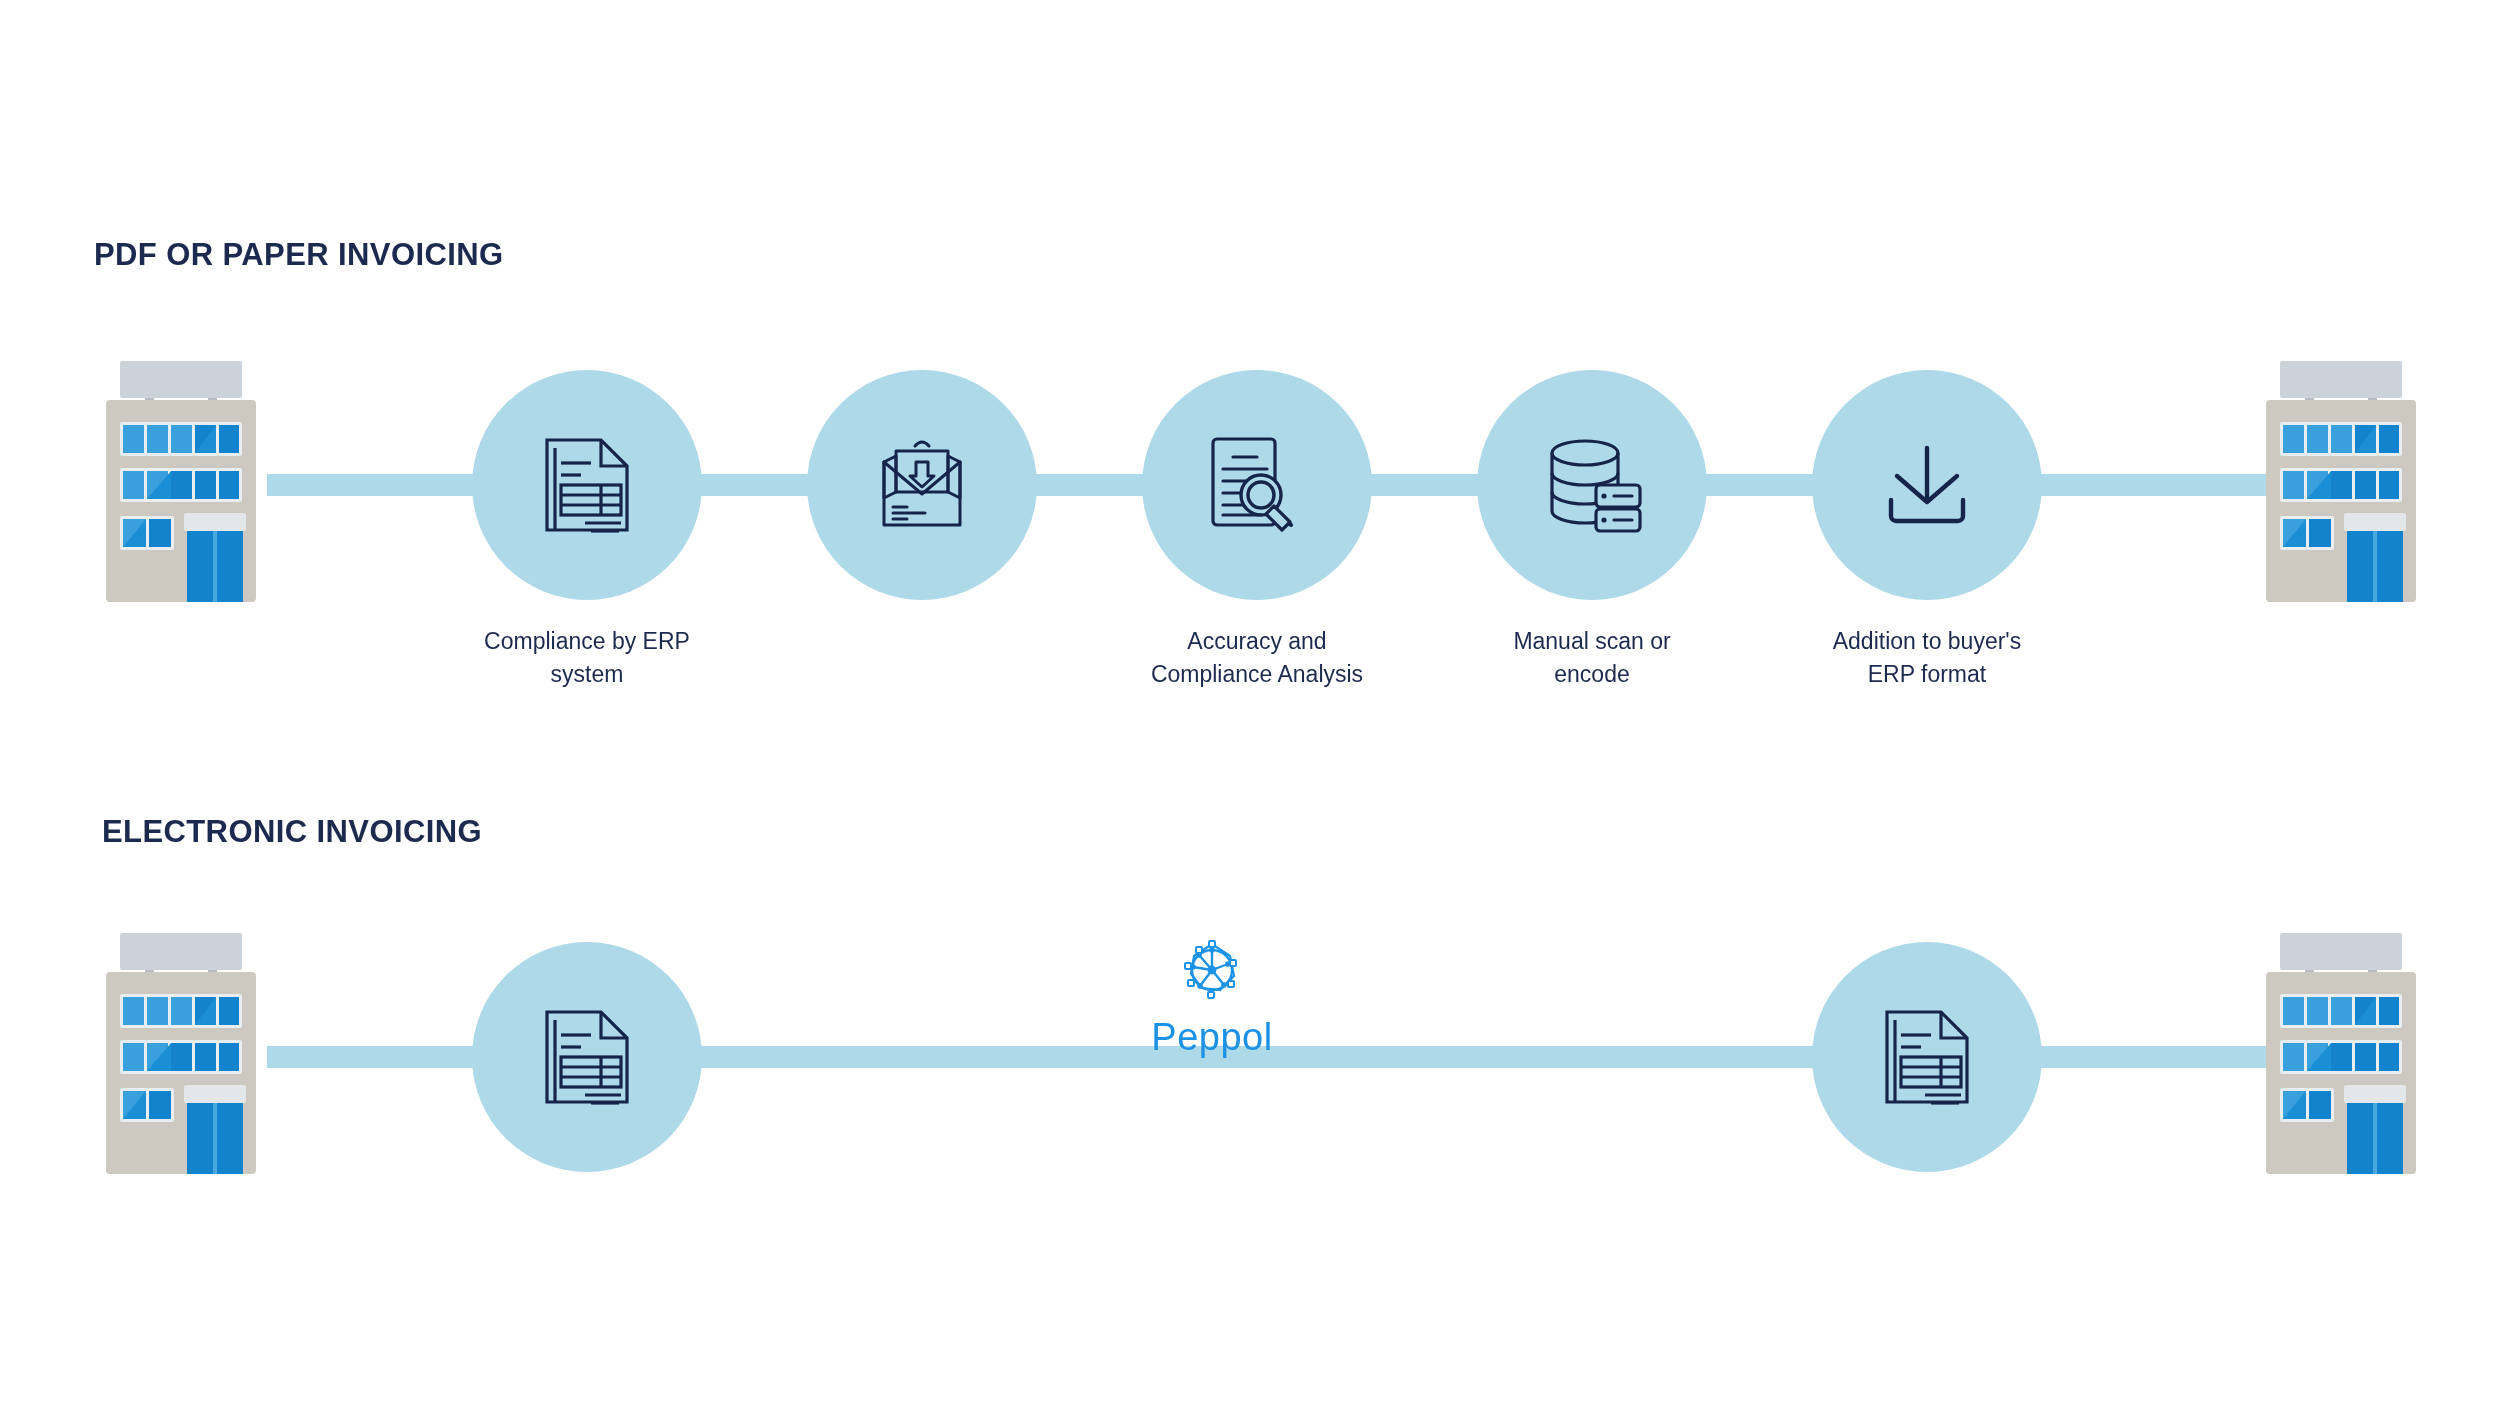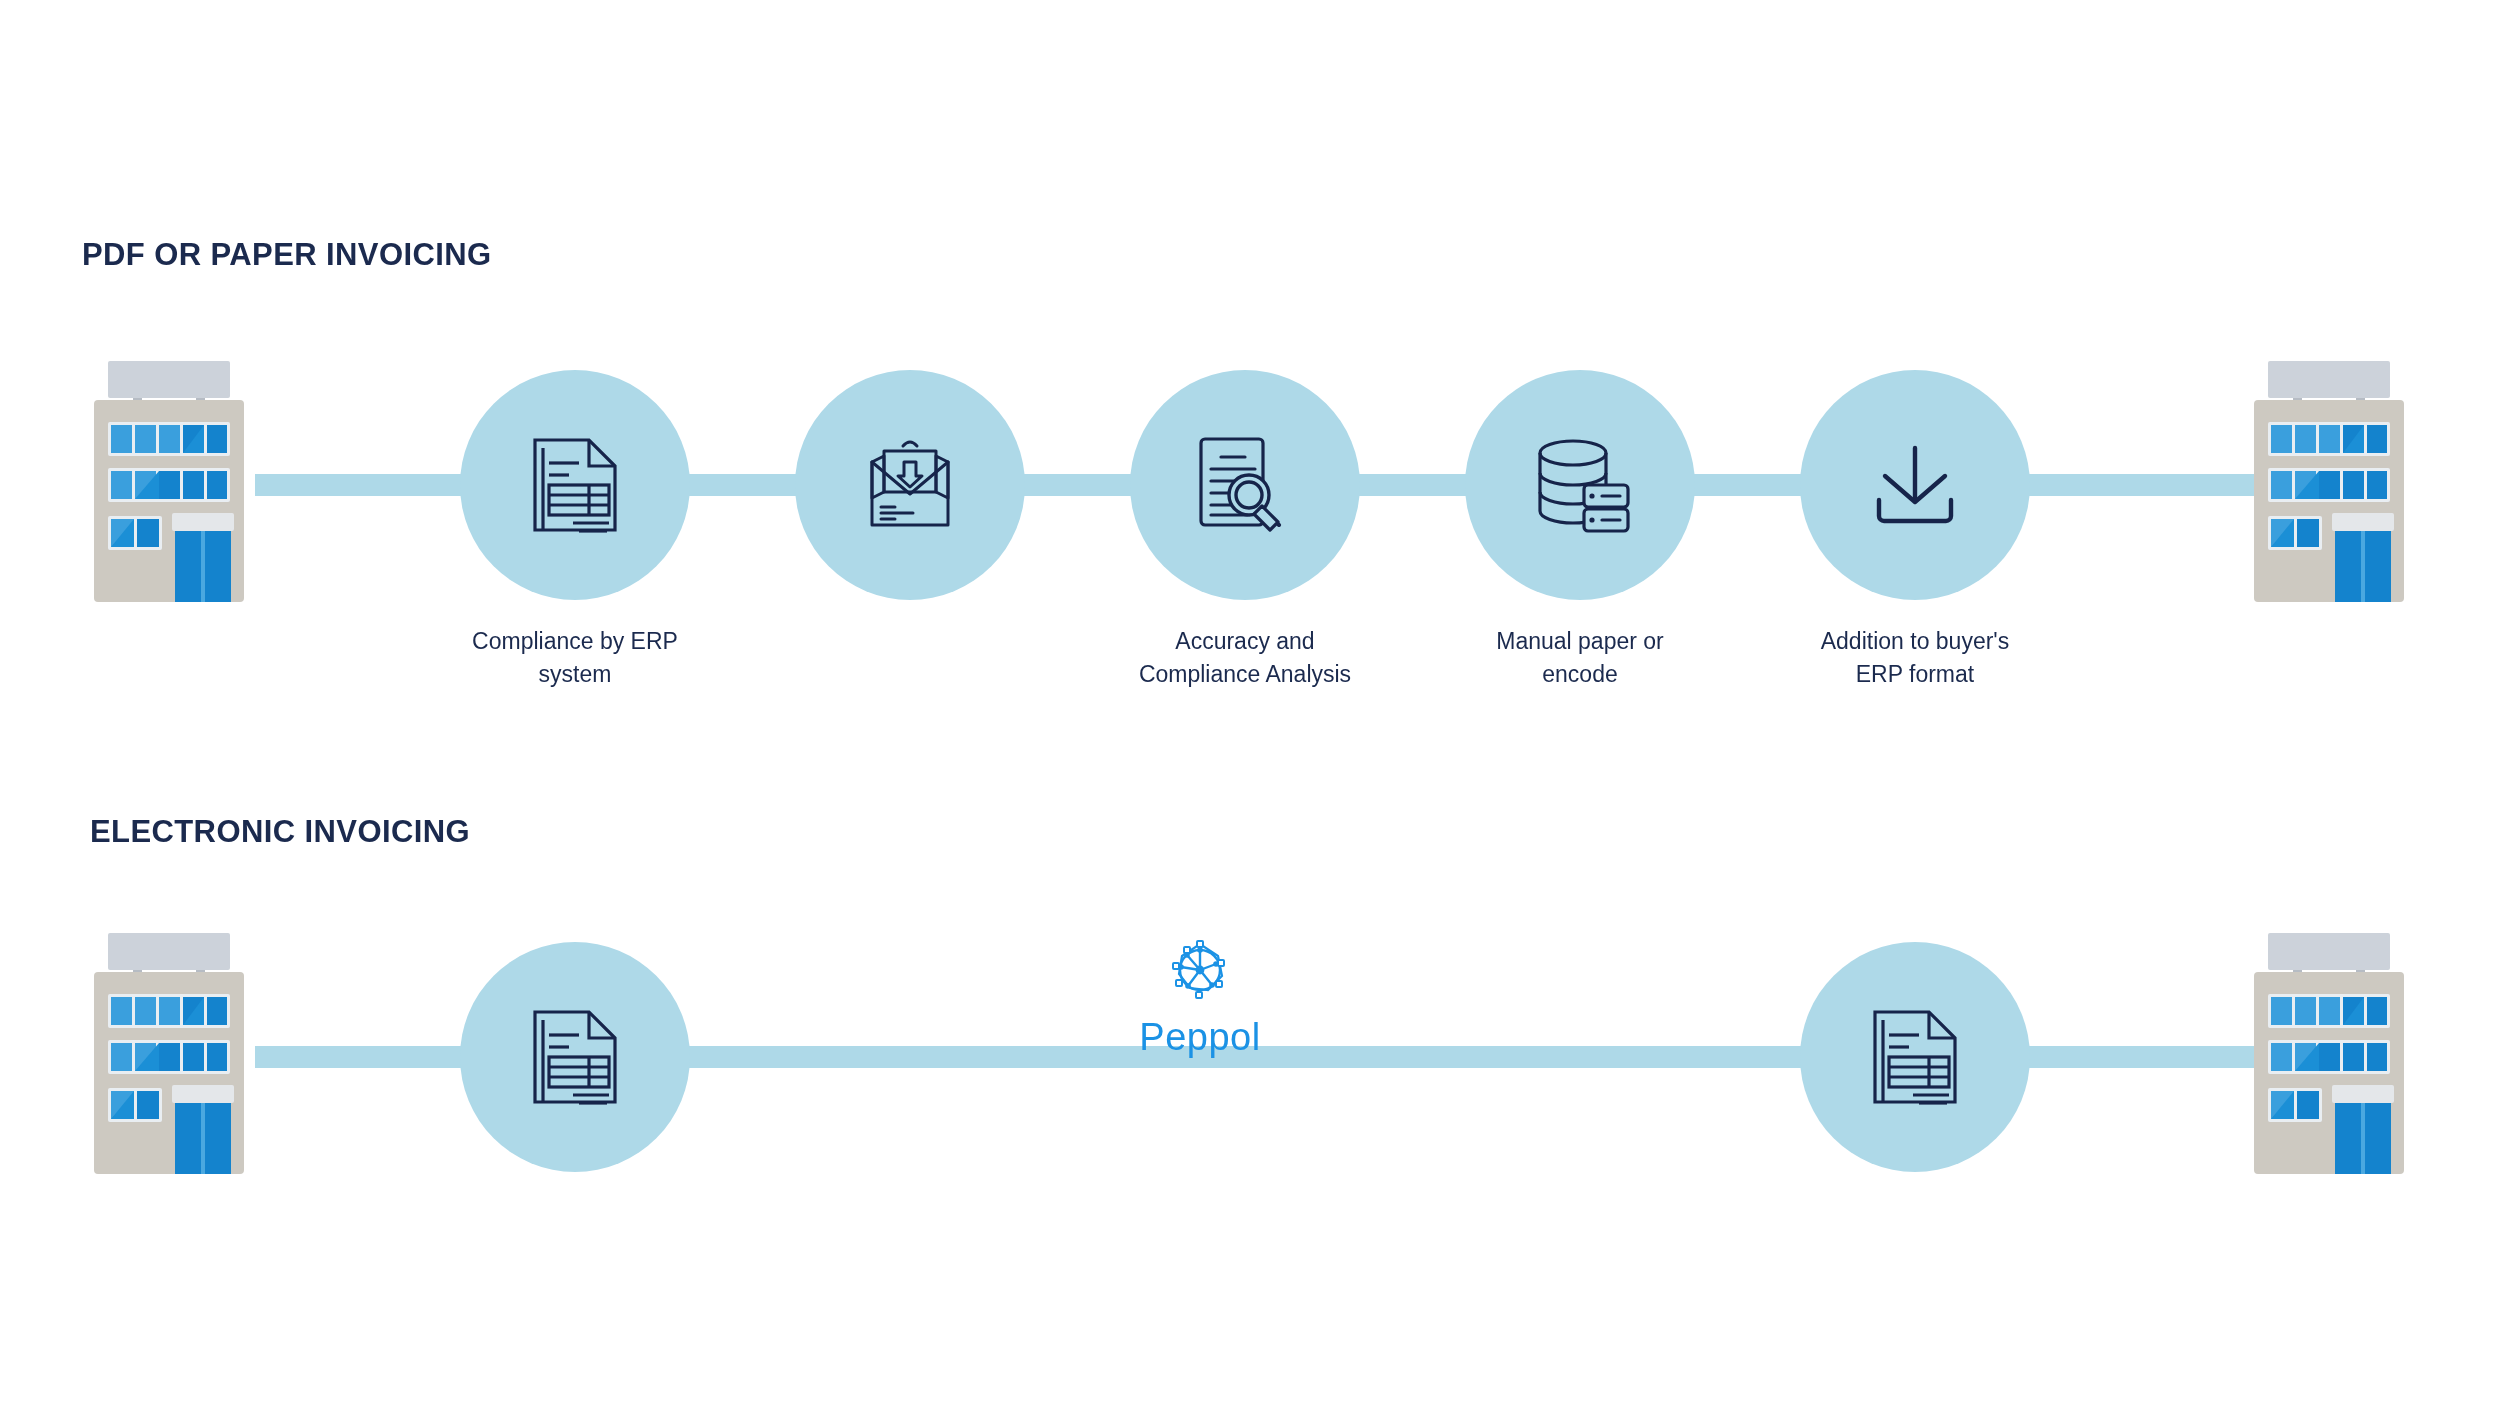--- a/index.html
+++ b/index.html
@@ -10,21 +10,21 @@
   body {
     width: 2500px;
     height: 1406px;
     position: relative;
     overflow: hidden;
     font-family: "Liberation Sans", sans-serif;
   }
 
   .stage {
     position: absolute;
-    left: 0; top: 0;
+    left: 12px; top: 0;
     width: 2128px;
     height: 1406px;
     border-radius: 13px;
   }
 
   
   .section-title {
     position: absolute;
     font-family: "Liberation Sans", sans-serif;
     font-weight: bold;
@@ -265,21 +265,21 @@
 
   <div class="step-label" style="left:425px; top:625px;">
     <div>Compliance by ERP</div>
     <div>system</div>
   </div>
   <div class="step-label" style="left:1095px; top:625px;">
     <div>Accuracy and</div>
     <div>Compliance Analysis</div>
   </div>
   <div class="step-label" style="left:1430px; top:625px;">
-    <div>Manual paper or</div>
+    <div>Manual scan or</div>
     <div>encode</div>
   </div>
   <div class="step-label" style="left:1765px; top:625px;">
     <div>Addition to buyer's</div>
     <div>ERP format</div>
   </div>
 
   <div class="section-title" id="title-bottom">ELECTRONIC INVOICING</div>
 
   <div class="rail" style="left:255px; top:1046px; width:2000px;"></div>

